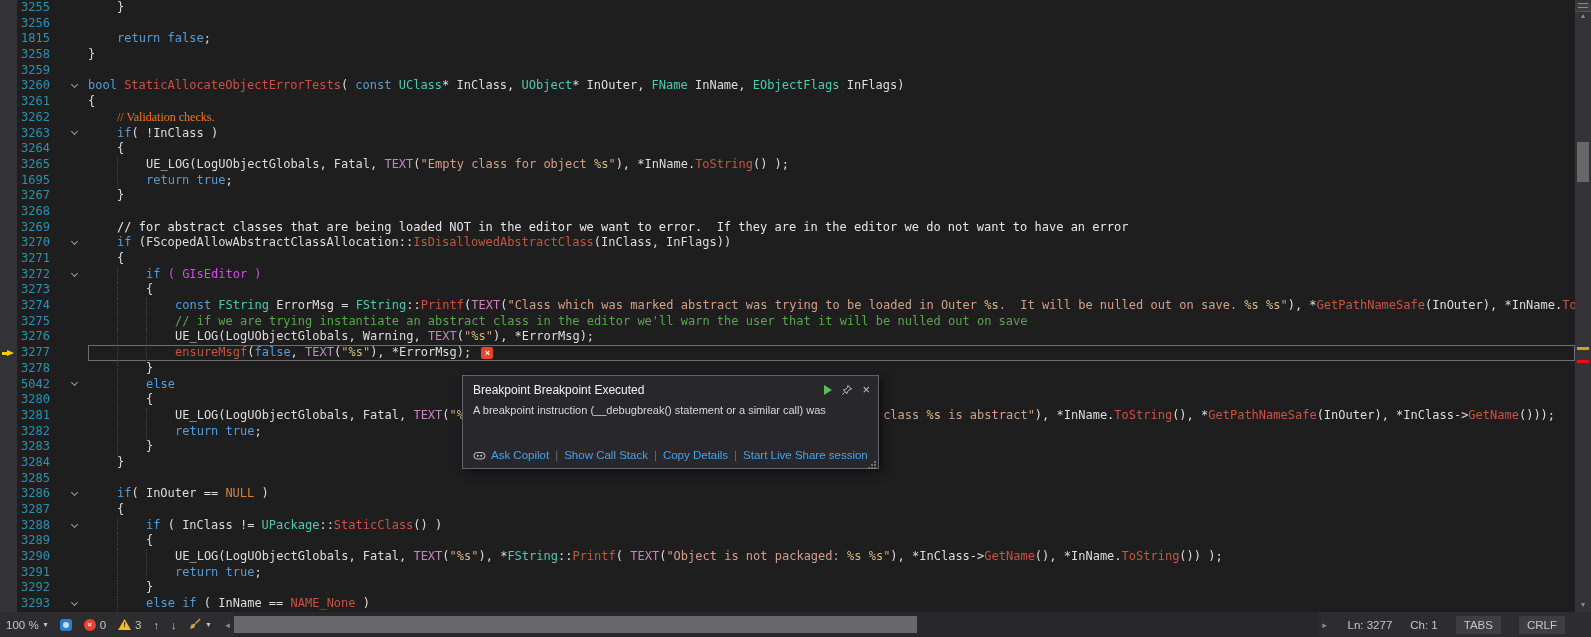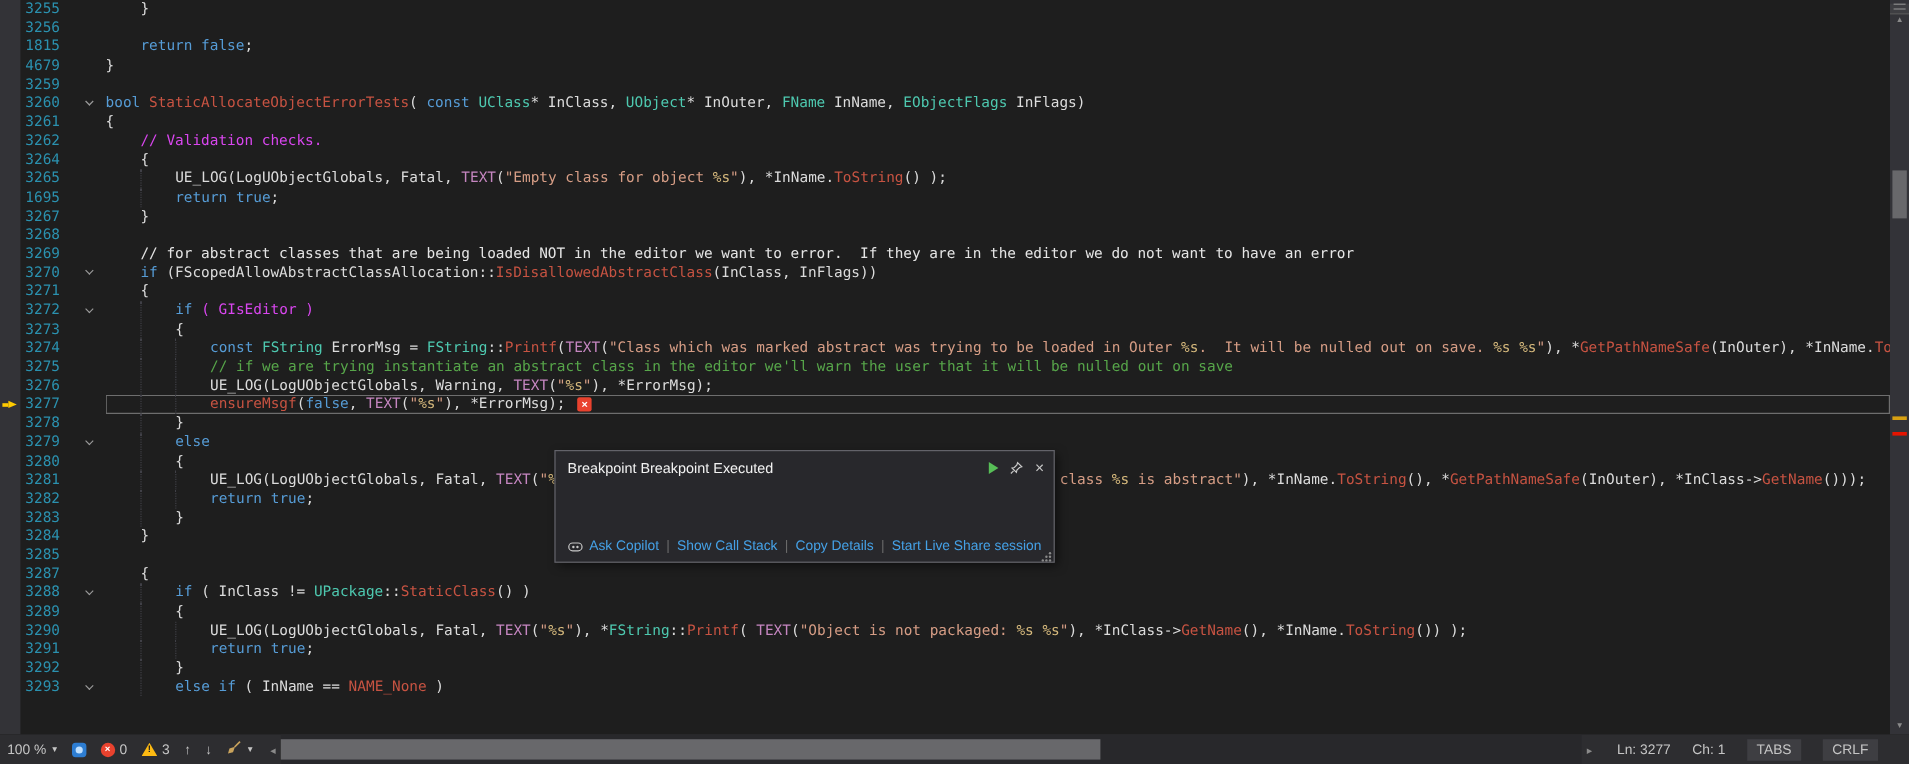--- a/index.html
+++ b/index.html
@@ -88,47 +88,49 @@
 </style>
 </head>
 <body>
 
 <div class="editor">
   <div class="indicator-strip"></div>
   <div class="code-area">
       <div class="line"><div class="glyph"></div><div class="num">3255</div><div class="fold"></div><div class="code"><span class="ind"></span><span style="color: rgb(220, 220, 220);">}</span></div></div>
       <div class="line"><div class="glyph"></div><div class="num">3256</div><div class="fold"></div><div class="code"><span class="ind"></span></div></div>
       <div class="line"><div class="glyph"></div><div class="num">1815</div><div class="fold"></div><div class="code"><span class="ind"></span><span style="color: rgb(86, 156, 214);">return</span><span style="color: rgb(220, 220, 220);"> </span><span style="color: rgb(86, 156, 214);">false</span><span style="color: rgb(220, 220, 220);">;</span></div></div>
-      <div class="line"><div class="glyph"></div><div class="num">4679</div><div class="fold"></div><div class="code"><span style="color: rgb(220, 220, 220);">}</span></div></div>
+      <div class="line"><div class="glyph"></div><div class="num">3258</div><div class="fold"></div><div class="code"><span style="color: rgb(220, 220, 220);">}</span></div></div>
       <div class="line"><div class="glyph"></div><div class="num">3259</div><div class="fold"></div><div class="code"></div></div>
       <div class="line"><div class="glyph"></div><div class="num">3260</div><div class="fold"><span class="chev"></span></div><div class="code"><span style="color: rgb(86, 156, 214);">bool</span><span style="color: rgb(220, 220, 220);"> </span><span style="color: rgb(199, 83, 66);">StaticAllocateObjectErrorTests</span><span style="color: rgb(220, 220, 220);">( </span><span style="color: rgb(86, 156, 214);">const</span><span style="color: rgb(220, 220, 220);"> </span><span style="color: rgb(78, 201, 176);">UClass</span><span style="color: rgb(220, 220, 220);">* InClass, </span><span style="color: rgb(78, 201, 176);">UObject</span><span style="color: rgb(220, 220, 220);">* InOuter, </span><span style="color: rgb(78, 201, 176);">FName</span><span style="color: rgb(220, 220, 220);"> InName, </span><span style="color: rgb(78, 201, 176);">EObjectFlags</span><span style="color: rgb(220, 220, 220);"> InFlags)</span></div></div>
       <div class="line"><div class="glyph"></div><div class="num">3261</div><div class="fold"></div><div class="code"><span style="color: rgb(220, 220, 220);">{</span></div></div>
-      <div class="line"><div class="glyph"></div><div class="num">3262</div><div class="fold"></div><div class="code"><span class="ind"></span><span style="color: #d946ef;">// Validation checks.</span></div></div>
+      <div class="line"><div class="glyph"></div><div class="num">3262</div><div class="fold"></div><div class="code"><span class="ind"></span><span style="color: #f97316; font-family: Liberation Serif, serif;">// Validation checks.</span></div></div>
+      <div class="line"><div class="glyph"></div><div class="num">3263</div><div class="fold"><span class="chev"></span></div><div class="code"><span class="ind"></span><span style="color: rgb(86, 156, 214);">if</span><span style="color: rgb(220, 220, 220);">( !InClass )</span></div></div>
       <div class="line"><div class="glyph"></div><div class="num">3264</div><div class="fold"></div><div class="code"><span class="ind"></span><span style="color: rgb(220, 220, 220);">{</span></div></div>
       <div class="line"><div class="glyph"></div><div class="num">3265</div><div class="fold"></div><div class="code"><span class="ind"></span><span class="ind g"></span><span style="color: rgb(220, 220, 220);">UE_LOG(LogUObjectGlobals, Fatal, </span><span style="color: rgb(197, 134, 192);">TEXT</span><span style="color: rgb(220, 220, 220);">(</span><span style="color: rgb(214, 157, 133);">"Empty class for object </span><span style="color: rgb(215, 186, 125);">%s</span><span style="color: rgb(214, 157, 133);">"</span><span style="color: rgb(220, 220, 220);">), *InName.</span><span style="color: rgb(199, 83, 66);">ToString</span><span style="color: rgb(220, 220, 220);">() );</span></div></div>
       <div class="line"><div class="glyph"></div><div class="num">1695</div><div class="fold"></div><div class="code"><span class="ind"></span><span class="ind g"></span><span style="color: rgb(86, 156, 214);">return</span><span style="color: rgb(220, 220, 220);"> </span><span style="color: rgb(86, 156, 214);">true</span><span style="color: rgb(220, 220, 220);">;</span></div></div>
       <div class="line"><div class="glyph"></div><div class="num">3267</div><div class="fold"></div><div class="code"><span class="ind"></span><span style="color: rgb(220, 220, 220);">}</span></div></div>
       <div class="line"><div class="glyph"></div><div class="num">3268</div><div class="fold"></div><div class="code"><span class="ind"></span></div></div>
       <div class="line"><div class="glyph"></div><div class="num">3269</div><div class="fold"></div><div class="code"><span class="ind"></span><span style="color: #e5e5e5;">// for abstract classes that are being loaded NOT in the editor we want to error.  If they are in the editor we do not want to have an error</span></div></div>
       <div class="line"><div class="glyph"></div><div class="num">3270</div><div class="fold"><span class="chev"></span></div><div class="code"><span class="ind"></span><span style="color: rgb(86, 156, 214);">if</span><span style="color: rgb(220, 220, 220);"> (FScopedAllowAbstractClassAllocation::</span><span style="color: rgb(199, 83, 66);">IsDisallowedAbstractClass</span><span style="color: rgb(220, 220, 220);">(InClass, InFlags))</span></div></div>
       <div class="line"><div class="glyph"></div><div class="num">3271</div><div class="fold"></div><div class="code"><span class="ind"></span><span style="color: rgb(220, 220, 220);">{</span></div></div>
       <div class="line"><div class="glyph"></div><div class="num">3272</div><div class="fold"><span class="chev"></span></div><div class="code"><span class="ind"></span><span class="ind g"></span><span style="color: rgb(86, 156, 214);">if</span><span style="color: #d946ef;"> ( GIsEditor )</span></div></div>
       <div class="line"><div class="glyph"></div><div class="num">3273</div><div class="fold"></div><div class="code"><span class="ind"></span><span class="ind g"></span><span style="color: rgb(220, 220, 220);">{</span></div></div>
       <div class="line"><div class="glyph"></div><div class="num">3274</div><div class="fold"></div><div class="code"><span class="ind"></span><span class="ind g"></span><span class="ind g"></span><span style="color: rgb(86, 156, 214);">const</span><span style="color: rgb(220, 220, 220);"> </span><span style="color: rgb(78, 201, 176);">FString</span><span style="color: rgb(220, 220, 220);"> ErrorMsg = </span><span style="color: rgb(78, 201, 176);">FString</span><span style="color: rgb(220, 220, 220);">::</span><span style="color: rgb(199, 83, 66);">Printf</span><span style="color: rgb(220, 220, 220);">(</span><span style="color: rgb(197, 134, 192);">TEXT</span><span style="color: rgb(220, 220, 220);">(</span><span style="color: rgb(214, 157, 133);">"Class which was marked abstract was trying to be loaded in Outer </span><span style="color: rgb(215, 186, 125);">%s</span><span style="color: rgb(214, 157, 133);">.  It will be nulled out on save. </span><span style="color: rgb(215, 186, 125);">%s %s</span><span style="color: rgb(214, 157, 133);">"</span><span style="color: rgb(220, 220, 220);">), *</span><span style="color: rgb(199, 83, 66);">GetPathNameSafe</span><span style="color: rgb(220, 220, 220);">(InOuter), *InName.</span><span style="color: rgb(199, 83, 66);">ToString</span></div></div>
       <div class="line"><div class="glyph"></div><div class="num">3275</div><div class="fold"></div><div class="code"><span class="ind"></span><span class="ind g"></span><span class="ind g"></span><span style="color: rgb(87, 166, 74);">// if we are trying instantiate an abstract class in the editor we'll warn the user that it will be nulled out on save</span></div></div>
       <div class="line"><div class="glyph"></div><div class="num">3276</div><div class="fold"></div><div class="code"><span class="ind"></span><span class="ind g"></span><span class="ind g"></span><span style="color: rgb(220, 220, 220);">UE_LOG(LogUObjectGlobals, Warning, </span><span style="color: rgb(197, 134, 192);">TEXT</span><span style="color: rgb(220, 220, 220);">(</span><span style="color: rgb(214, 157, 133);">"</span><span style="color: rgb(215, 186, 125);">%s</span><span style="color: rgb(214, 157, 133);">"</span><span style="color: rgb(220, 220, 220);">), *ErrorMsg);</span></div></div>
       <div class="line current"><div class="glyph"><span class="cur-arrow"></span></div><div class="num">3277</div><div class="fold"></div><div class="code"><span class="ind"></span><span class="ind g"></span><span class="ind g"></span><span style="color: rgb(199, 83, 66);">ensureMsgf</span><span style="color: rgb(220, 220, 220);">(</span><span style="color: rgb(86, 156, 214);">false</span><span style="color: rgb(220, 220, 220);">, </span><span style="color: rgb(197, 134, 192);">TEXT</span><span style="color: rgb(220, 220, 220);">(</span><span style="color: rgb(214, 157, 133);">"</span><span style="color: rgb(215, 186, 125);">%s</span><span style="color: rgb(214, 157, 133);">"</span><span style="color: rgb(220, 220, 220);">), *ErrorMsg);</span><span class="bx">×</span></div></div>
       <div class="line"><div class="glyph"></div><div class="num">3278</div><div class="fold"></div><div class="code"><span class="ind"></span><span class="ind g"></span><span style="color: rgb(220, 220, 220);">}</span></div></div>
-      <div class="line"><div class="glyph"></div><div class="num">3279</div><div class="fold"><span class="chev"></span></div><div class="code"><span class="ind"></span><span class="ind g"></span><span style="color: rgb(86, 156, 214);">else</span></div></div>
+      <div class="line"><div class="glyph"></div><div class="num">5042</div><div class="fold"><span class="chev"></span></div><div class="code"><span class="ind"></span><span class="ind g"></span><span style="color: rgb(86, 156, 214);">else</span></div></div>
       <div class="line"><div class="glyph"></div><div class="num">3280</div><div class="fold"></div><div class="code"><span class="ind"></span><span class="ind g"></span><span style="color: rgb(220, 220, 220);">{</span></div></div>
       <div class="line"><div class="glyph"></div><div class="num">3281</div><div class="fold"></div><div class="code"><span class="ind"></span><span class="ind g"></span><span class="ind g"></span><span style="color: rgb(220, 220, 220);">UE_LOG(LogUObjectGlobals, Fatal, </span><span style="color: rgb(197, 134, 192);">TEXT</span><span style="color: rgb(220, 220, 220);">(</span><span style="color: rgb(214, 157, 133);">"</span><span style="color: rgb(215, 186, 125);">%s</span><span style="color: rgb(214, 157, 133);">"</span><span style="color: rgb(220, 220, 220);">), *</span><span style="color: rgb(78, 201, 176);">FString</span><span style="color: rgb(220, 220, 220);">::</span><span style="color: rgb(199, 83, 66);">Printf</span><span style="color: rgb(220, 220, 220);">(</span><span style="color: rgb(197, 134, 192);">TEXT</span><span style="color: rgb(220, 220, 220);">(</span><span style="color: rgb(214, 157, 133);">"Can't create object </span><span style="color: rgb(215, 186, 125);">%s</span><span style="color: rgb(214, 157, 133);"> in </span><span style="color: rgb(215, 186, 125);">%s</span><span style="color: rgb(214, 157, 133);">: class </span><span style="color: rgb(215, 186, 125);">%s</span><span style="color: rgb(214, 157, 133);"> is abstract"</span><span style="color: rgb(220, 220, 220);">), *InName.</span><span style="color: rgb(199, 83, 66);">ToString</span><span style="color: rgb(220, 220, 220);">(), *</span><span style="color: rgb(199, 83, 66);">GetPathNameSafe</span><span style="color: rgb(220, 220, 220);">(InOuter), *InClass-&gt;</span><span style="color: rgb(199, 83, 66);">GetName</span><span style="color: rgb(220, 220, 220);">()));</span></div></div>
       <div class="line"><div class="glyph"></div><div class="num">3282</div><div class="fold"></div><div class="code"><span class="ind"></span><span class="ind g"></span><span class="ind g"></span><span style="color: rgb(86, 156, 214);">return</span><span style="color: rgb(220, 220, 220);"> </span><span style="color: rgb(86, 156, 214);">true</span><span style="color: rgb(220, 220, 220);">;</span></div></div>
       <div class="line"><div class="glyph"></div><div class="num">3283</div><div class="fold"></div><div class="code"><span class="ind"></span><span class="ind g"></span><span style="color: rgb(220, 220, 220);">}</span></div></div>
       <div class="line"><div class="glyph"></div><div class="num">3284</div><div class="fold"></div><div class="code"><span class="ind"></span><span style="color: rgb(220, 220, 220);">}</span></div></div>
       <div class="line"><div class="glyph"></div><div class="num">3285</div><div class="fold"></div><div class="code"><span class="ind"></span></div></div>
+      <div class="line"><div class="glyph"></div><div class="num">3286</div><div class="fold"><span class="chev"></span></div><div class="code"><span class="ind"></span><span style="color: rgb(86, 156, 214);">if</span><span style="color: rgb(220, 220, 220);">( InOuter == </span><span style="color: rgb(208, 132, 66);">NULL</span><span style="color: rgb(220, 220, 220);"> )</span></div></div>
       <div class="line"><div class="glyph"></div><div class="num">3287</div><div class="fold"></div><div class="code"><span class="ind"></span><span style="color: rgb(220, 220, 220);">{</span></div></div>
       <div class="line"><div class="glyph"></div><div class="num">3288</div><div class="fold"><span class="chev"></span></div><div class="code"><span class="ind"></span><span class="ind g"></span><span style="color: rgb(86, 156, 214);">if</span><span style="color: rgb(220, 220, 220);"> ( InClass != </span><span style="color: rgb(78, 201, 176);">UPackage</span><span style="color: rgb(220, 220, 220);">::</span><span style="color: rgb(199, 83, 66);">StaticClass</span><span style="color: rgb(220, 220, 220);">() )</span></div></div>
       <div class="line"><div class="glyph"></div><div class="num">3289</div><div class="fold"></div><div class="code"><span class="ind"></span><span class="ind g"></span><span style="color: rgb(220, 220, 220);">{</span></div></div>
       <div class="line"><div class="glyph"></div><div class="num">3290</div><div class="fold"></div><div class="code"><span class="ind"></span><span class="ind g"></span><span class="ind g"></span><span style="color: rgb(220, 220, 220);">UE_LOG(LogUObjectGlobals, Fatal, </span><span style="color: rgb(197, 134, 192);">TEXT</span><span style="color: rgb(220, 220, 220);">(</span><span style="color: rgb(214, 157, 133);">"</span><span style="color: rgb(215, 186, 125);">%s</span><span style="color: rgb(214, 157, 133);">"</span><span style="color: rgb(220, 220, 220);">), *</span><span style="color: rgb(78, 201, 176);">FString</span><span style="color: rgb(220, 220, 220);">::</span><span style="color: rgb(199, 83, 66);">Printf</span><span style="color: rgb(220, 220, 220);">( </span><span style="color: rgb(197, 134, 192);">TEXT</span><span style="color: rgb(220, 220, 220);">(</span><span style="color: rgb(214, 157, 133);">"Object is not packaged: </span><span style="color: rgb(215, 186, 125);">%s %s</span><span style="color: rgb(214, 157, 133);">"</span><span style="color: rgb(220, 220, 220);">), *InClass-&gt;</span><span style="color: rgb(199, 83, 66);">GetName</span><span style="color: rgb(220, 220, 220);">(), *InName.</span><span style="color: rgb(199, 83, 66);">ToString</span><span style="color: rgb(220, 220, 220);">()) );</span></div></div>
       <div class="line"><div class="glyph"></div><div class="num">3291</div><div class="fold"></div><div class="code"><span class="ind"></span><span class="ind g"></span><span class="ind g"></span><span style="color: rgb(86, 156, 214);">return</span><span style="color: rgb(220, 220, 220);"> </span><span style="color: rgb(86, 156, 214);">true</span><span style="color: rgb(220, 220, 220);">;</span></div></div>
       <div class="line"><div class="glyph"></div><div class="num">3292</div><div class="fold"></div><div class="code"><span class="ind"></span><span class="ind g"></span><span style="color: rgb(220, 220, 220);">}</span></div></div>
       <div class="line"><div class="glyph"></div><div class="num">3293</div><div class="fold"><span class="chev"></span></div><div class="code"><span class="ind"></span><span class="ind g"></span><span style="color: rgb(86, 156, 214);">else</span><span style="color: rgb(220, 220, 220);"> </span><span style="color: rgb(86, 156, 214);">if</span><span style="color: rgb(220, 220, 220);"> ( InName == </span><span style="color: rgb(199, 83, 66);">NAME_None</span><span style="color: rgb(220, 220, 220);"> )</span></div></div>
     </div>
 
   <div class="popup">
@@ -139,20 +141,21 @@
         <span class="icon-pin">
           <svg width="12" height="12" viewBox="0 0 12 12">
               <path d="M7 1.5 L10.5 5 L8.6 5.6 L6.4 7.8 L6 9.6 L2.4 6 L4.3 5.6 L6.4 3.4 Z" fill="none" stroke="#C8C8C8" stroke-width="1"></path>
               <path d="M3.6 8.4 L1.4 10.6" stroke="#C8C8C8" stroke-width="1"></path>
             </svg>
         </span>
         <span class="icon-close">×</span>
       </span>
     </div>
     <div class="popup-body">
+      <div>A breakpoint instruction (__debugbreak() statement or a similar call) was</div>
     </div>
     <div class="popup-links">
       <span class="copilot-ico">
         <svg width="13" height="11" viewBox="0 0 13 11">
             <rect x="1" y="2.5" width="11" height="6.5" rx="3.2" fill="none" stroke="#C8C8C8" stroke-width="1"></rect>
             <circle cx="4.8" cy="5.8" r="1" fill="#C8C8C8"></circle>
             <circle cx="8.2" cy="5.8" r="1" fill="#C8C8C8"></circle>
           </svg>
       </span>
       <a href="#">Ask Copilot</a>

